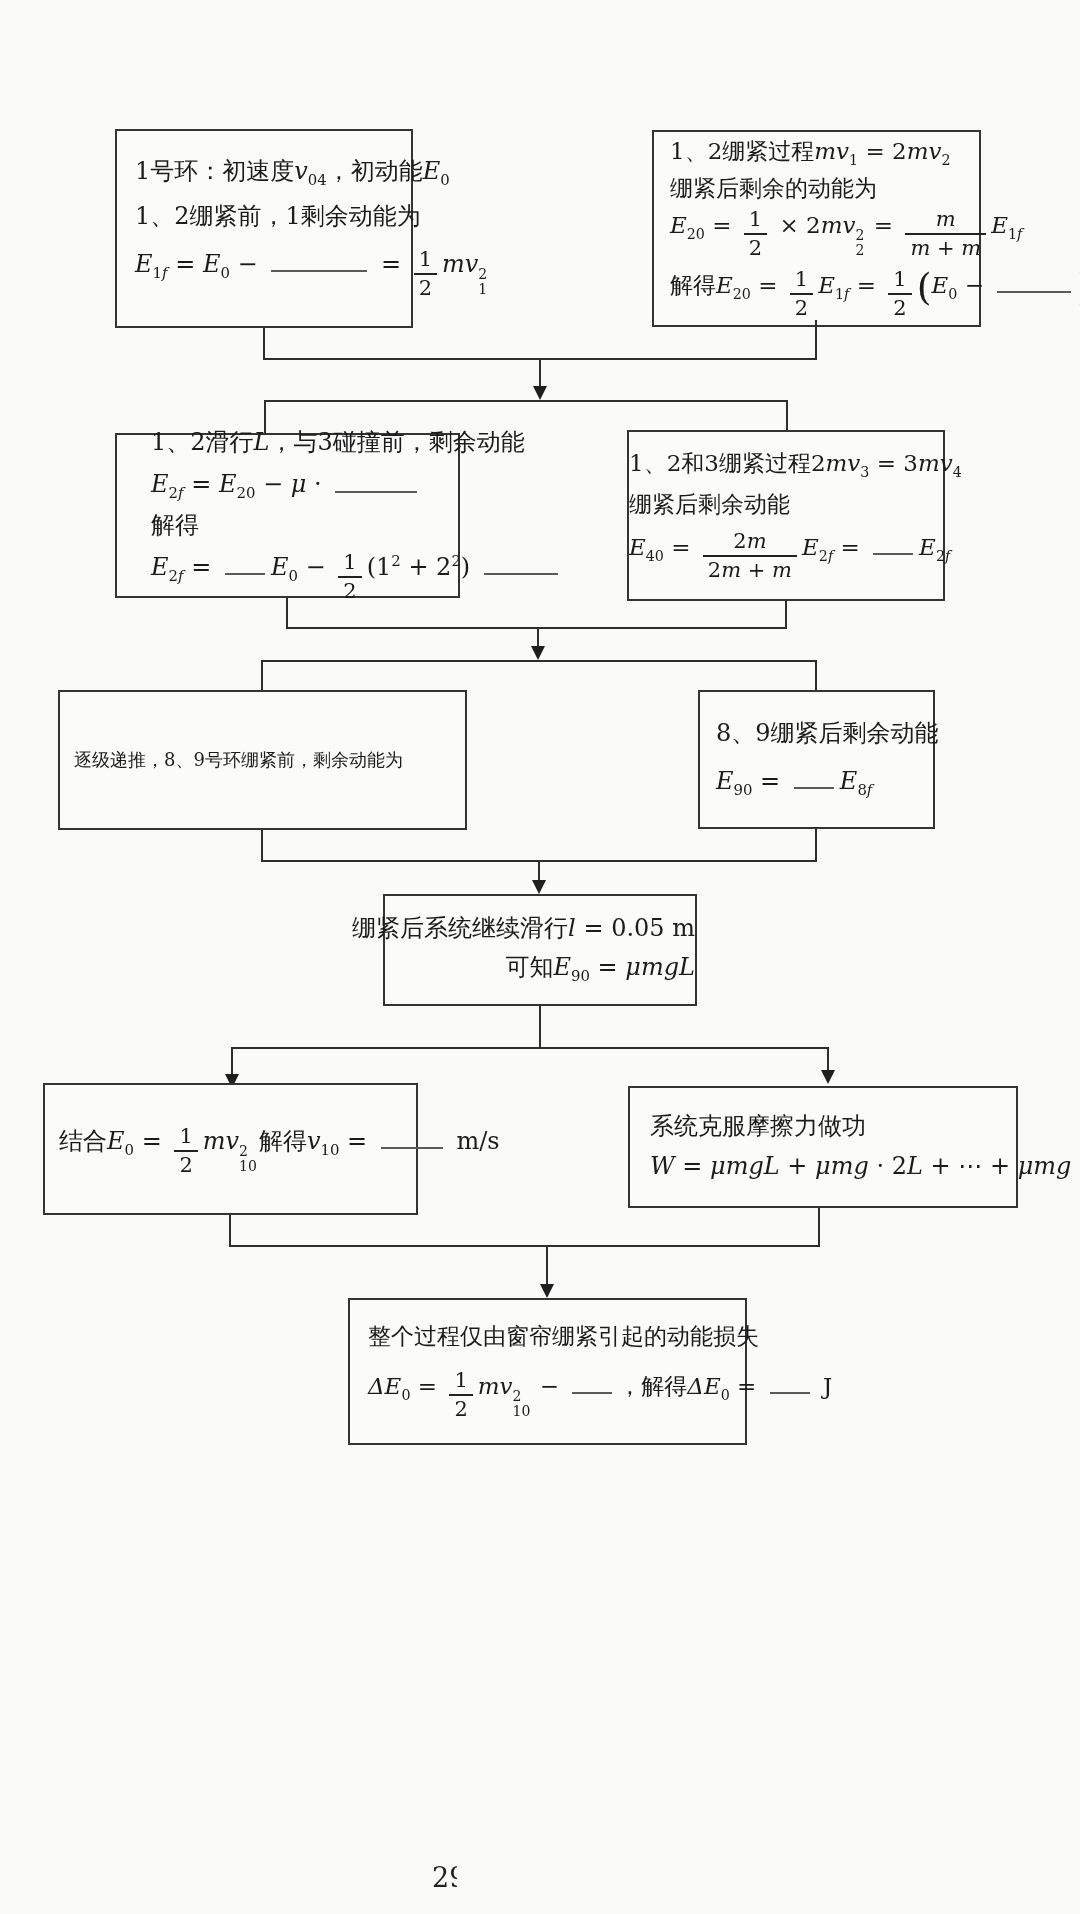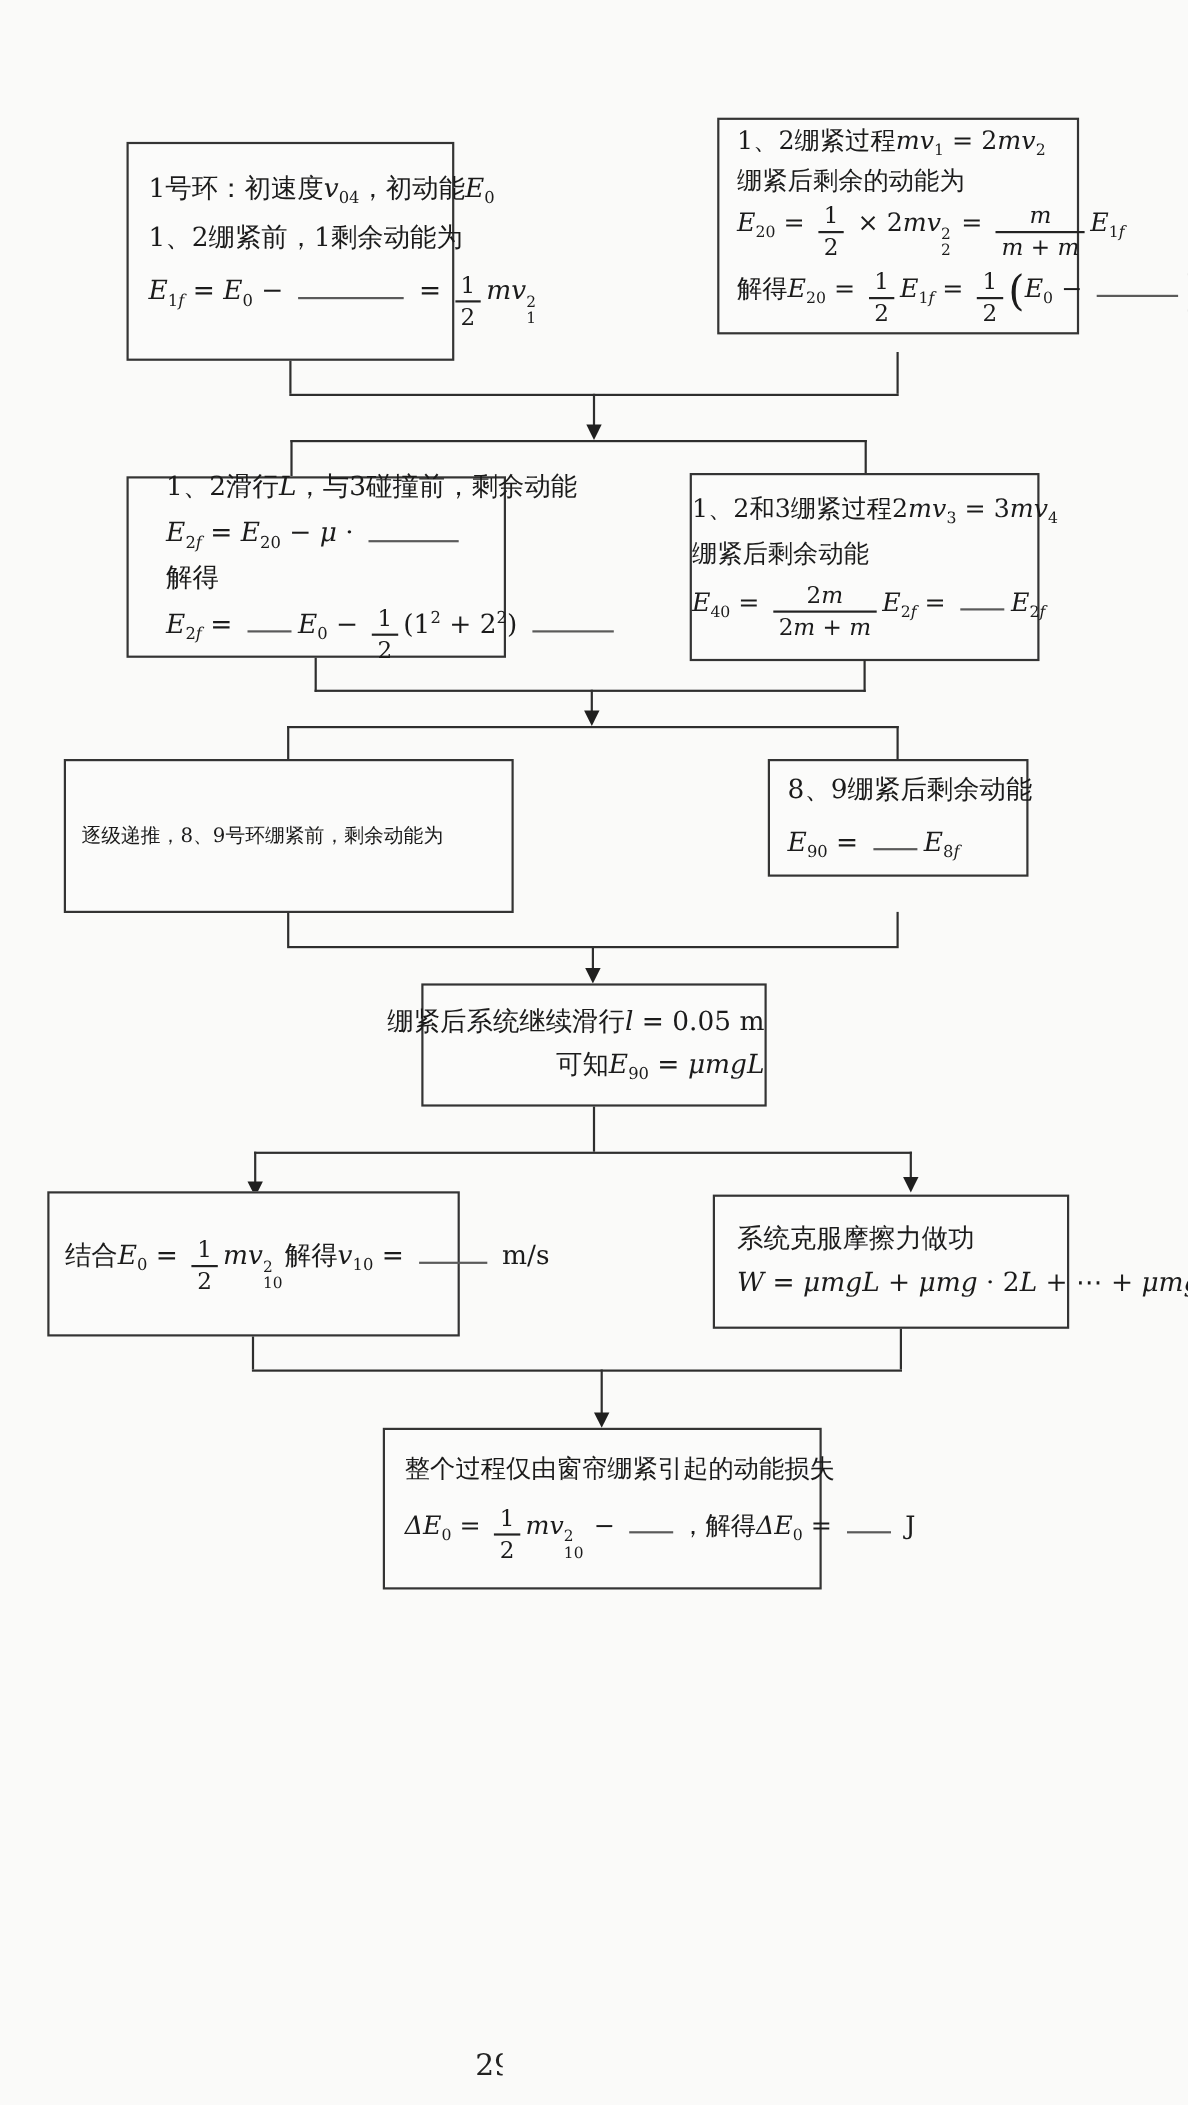--- a/index.html
+++ b/index.html
@@ -40,21 +40,21 @@
 
   <div class="box" style="left:115px;top:129px;width:298px;height:199px;gap:14px;padding-left:18px;">
     <div class="ln">1号环：初速度<i>v</i><sub>04</sub>，初动能<i>E</i><sub>0</sub></div>
     <div class="ln">1、2绷紧前，1剩余动能为</div>
     <div class="ln"><i>E</i><sub>1<i>f</i></sub> = <i>E</i><sub>0</sub> − <span class="bl w90"></span> = <span class="fr"><span class="t">1</span><span class="b">2</span></span><i>mv</i><span class="ss">
           <span>2</span>
           <span>1</span>
         </span></div>
   </div>
 
-  <div class="box" style="left:652px;top:107px;width:329px;height:197px;gap:7px;padding-left:16px;font-size:23px;">
+  <div class="box" style="left:652px;top:130px;width:329px;height:197px;gap:7px;padding-left:16px;font-size:23px;">
     <div class="ln">1、2绷紧过程<i>mv</i><sub>1</sub> = 2<i>mv</i><sub>2</sub></div>
     <div class="ln">绷紧后剩余的动能为</div>
     <div class="ln"><i>E</i><sub>20</sub> = <span class="fr"><span class="t">1</span><span class="b">2</span></span> × 2<i>mv</i><span class="ss">
           <span>2</span>
           <span>2</span>
         </span> = <span class="fr"><span class="t"><i>m</i></span><span class="b"><i>m</i> + <i>m</i></span></span><i>E</i><sub>1<i>f</i></sub></div>
     <div class="ln">解得<i>E</i><sub>20</sub> = <span class="fr"><span class="t">1</span><span class="b">2</span></span><i>E</i><sub>1<i>f</i></sub> = <span class="fr"><span class="t">1</span><span class="b">2</span></span><span class="bp">(</span><i>E</i><sub>0</sub> − <span class="bl w70"></span><span class="bp">)</span></div>
   </div>
 
   <div class="vl" style="left:263px;top:328px;height:30px;"></div>
@@ -85,21 +85,21 @@
   <div class="vl" style="left:537px;top:627px;height:21px;"></div>
   <div class="ah" style="left:531px;top:646px;"></div>
   <div class="hl" style="left:261px;top:660px;width:556px;"></div>
   <div class="vl" style="left:261px;top:660px;height:30px;"></div>
   <div class="vl" style="left:815px;top:660px;height:30px;"></div>
 
   <div class="box" style="left:58px;top:690px;width:409px;height:140px;gap:12px;padding-left:14px;font-size:18px;">
     <div class="ln">逐级递推，8、9号环绷紧前，剩余动能为</div>
   </div>
 
-  <div class="box" style="left:698px;top:690px;width:237px;height:107px;gap:14px;padding-left:16px;">
+  <div class="box" style="left:698px;top:690px;width:237px;height:139px;gap:14px;padding-left:16px;">
     <div class="ln">8、9绷紧后剩余动能</div>
     <div class="ln"><i>E</i><sub>90</sub> = <span class="bl w40"></span><i>E</i><sub>8<i>f</i></sub></div>
   </div>
 
   <div class="vl" style="left:261px;top:830px;height:30px;"></div>
   <div class="vl" style="left:815px;top:829px;height:31px;"></div>
   <div class="hl" style="left:261px;top:860px;width:556px;"></div>
   <div class="vl" style="left:538px;top:860px;height:22px;"></div>
   <div class="ah" style="left:532px;top:880px;"></div>
 
@@ -115,21 +115,21 @@
   <div class="vl" style="left:827px;top:1047px;height:25px;"></div>
   <div class="ah" style="left:821px;top:1070px;"></div>
 
   <div class="box" style="left:43px;top:1083px;width:375px;height:132px;padding-left:14px;">
     <div class="ln">结合<i>E</i><sub>0</sub> = <span class="fr"><span class="t">1</span><span class="b">2</span></span><i>mv</i><span class="ss">
           <span>2</span>
           <span>10</span>
         </span>解得<i>v</i><sub>10</sub> = <span class="bl w60"></span> m/s</div>
   </div>
 
-  <div class="box" style="left:648px;top:1086px;width:324px;height:122px;gap:12px;padding-left:20px;">
+  <div class="box" style="left:628px;top:1086px;width:390px;height:122px;gap:12px;padding-left:20px;">
     <div class="ln">系统克服摩擦力做功</div>
     <div class="ln"><i>W</i> = <i>μmgL</i> + <i>μmg</i> · 2<i>L</i> + ⋯ + <i>μmg</i> · 9</div>
   </div>
 
   <div class="vl" style="left:229px;top:1215px;height:30px;"></div>
   <div class="vl" style="left:818px;top:1208px;height:37px;"></div>
   <div class="hl" style="left:229px;top:1245px;width:591px;"></div>
   <div class="vl" style="left:546px;top:1245px;height:41px;"></div>
   <div class="ah" style="left:540px;top:1284px;"></div>
 

